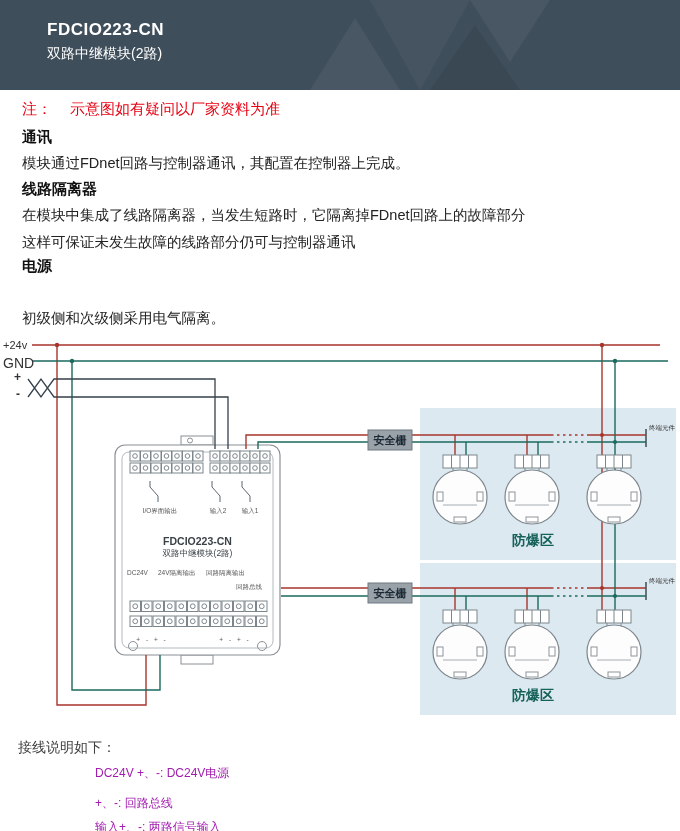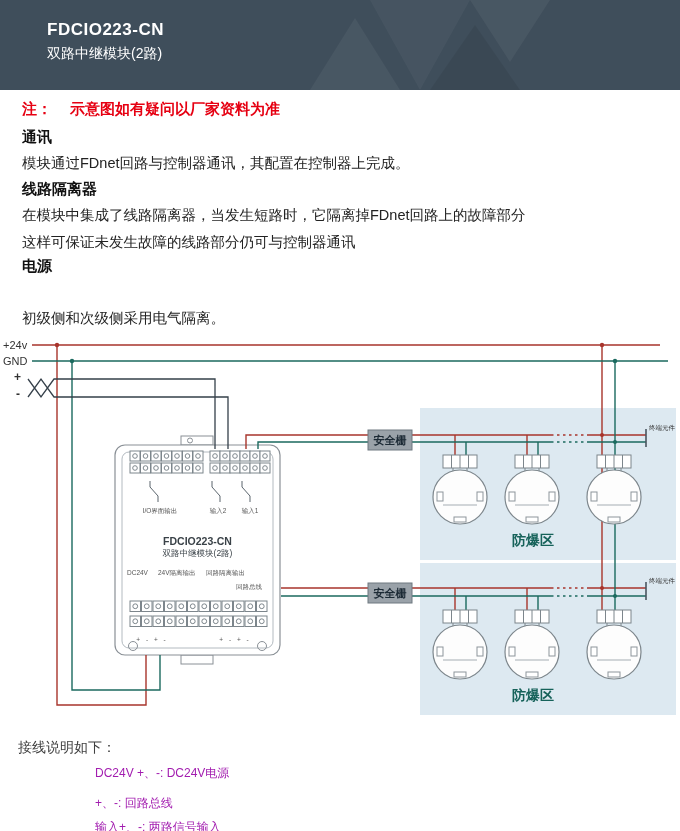--- a/index.html
+++ b/index.html
@@ -10,21 +10,21 @@
   
   .header{position:relative;height:90px;background:#3f4e5b;color:#fff;display:flex;align-items:flex-start;padding:14px 0 0 25px}
   .header .deco{position:absolute;right:120px;top:0;width:260px;height:90px;pointer-events:none}
   .header .title{font-size:37px;font-weight:bold;letter-spacing:3px;line-height:1.4}
   .header .hinfo{margin-left:22px;padding-top:6px}
   .header .model{font-size:17px;font-weight:bold;letter-spacing:.5px}
   .header .hsub{font-size:14px;margin-top:5px}
 
   
   .textblock{position:relative;height:245px;color:#1a1a1a}
-  .textblock .note{position:absolute;left:22px;top:10px;color:#e60012;font-weight:bold;font-size:15px;white-space:nowrap}
+  .textblock .note{position:absolute;left:22px;top:10px;color:#e60012;font-weight:normal;font-size:15px;white-space:nowrap}
   .note .note-prefix{margin-right:18px}
   .textblock h3{position:absolute;left:22px;font-size:15px;font-weight:bold;color:#111;white-space:nowrap}
   .textblock p{position:absolute;left:22px;font-size:14.5px;color:#222;white-space:nowrap}
 
   
   .diagram{position:relative;width:680px;height:396px}
   .diagram svg.main{position:absolute;left:0;top:0}
   .dlbl{position:absolute;line-height:1.15;white-space:nowrap;color:#333}
   .dlbl.c{text-align:center}
 
@@ -185,21 +185,21 @@
         <use href="#det" x="460" y="317"></use>
           <use href="#det" x="532" y="317"></use>
           <use href="#det" x="614" y="317"></use>
       </g>
 
       <rect x="368" y="95" width="44" height="20" fill="#9aa2a9" stroke="#6e7880"></rect>
       <rect x="368" y="248" width="44" height="20" fill="#9aa2a9" stroke="#6e7880"></rect>
     </svg>
 
     <div class="dlbl" style="left:3px;top:4px;font-size:11px">+24v</div>
-    <div class="dlbl" style="left:3px;top:20px;font-size:11px">GND</div>
+    <div class="dlbl" style="left:3px;top:20px;font-size:14px">GND</div>
     <div class="dlbl" style="left:14px;top:36px;font-size:12px;font-weight:bold">+</div>
     <div class="dlbl" style="left:16px;top:53px;font-size:12px;font-weight:bold">-</div>
 
     <div class="dlbl c" style="left:125px;top:200px;width:145px;font-size:10.5px;font-weight:bold;color:#3a4248">FDCIO223-CN</div>
     <div class="dlbl c" style="left:125px;top:214px;width:145px;font-size:8.5px;color:#3a4248">双路中继模块(2路)</div>
     <div class="dlbl c" style="left:128px;top:172px;width:64px;font-size:6.5px;color:#555">I/O界面输出</div>
     <div class="dlbl c" style="left:203px;top:172px;width:30px;font-size:6.5px;color:#555">输入2</div>
     <div class="dlbl c" style="left:235px;top:172px;width:30px;font-size:6.5px;color:#555">输入1</div>
     <div class="dlbl" style="left:127px;top:234px;font-size:6.5px;color:#555">DC24V</div>
     <div class="dlbl" style="left:158px;top:234px;font-size:6.5px;color:#555">24V隔离输出</div>

